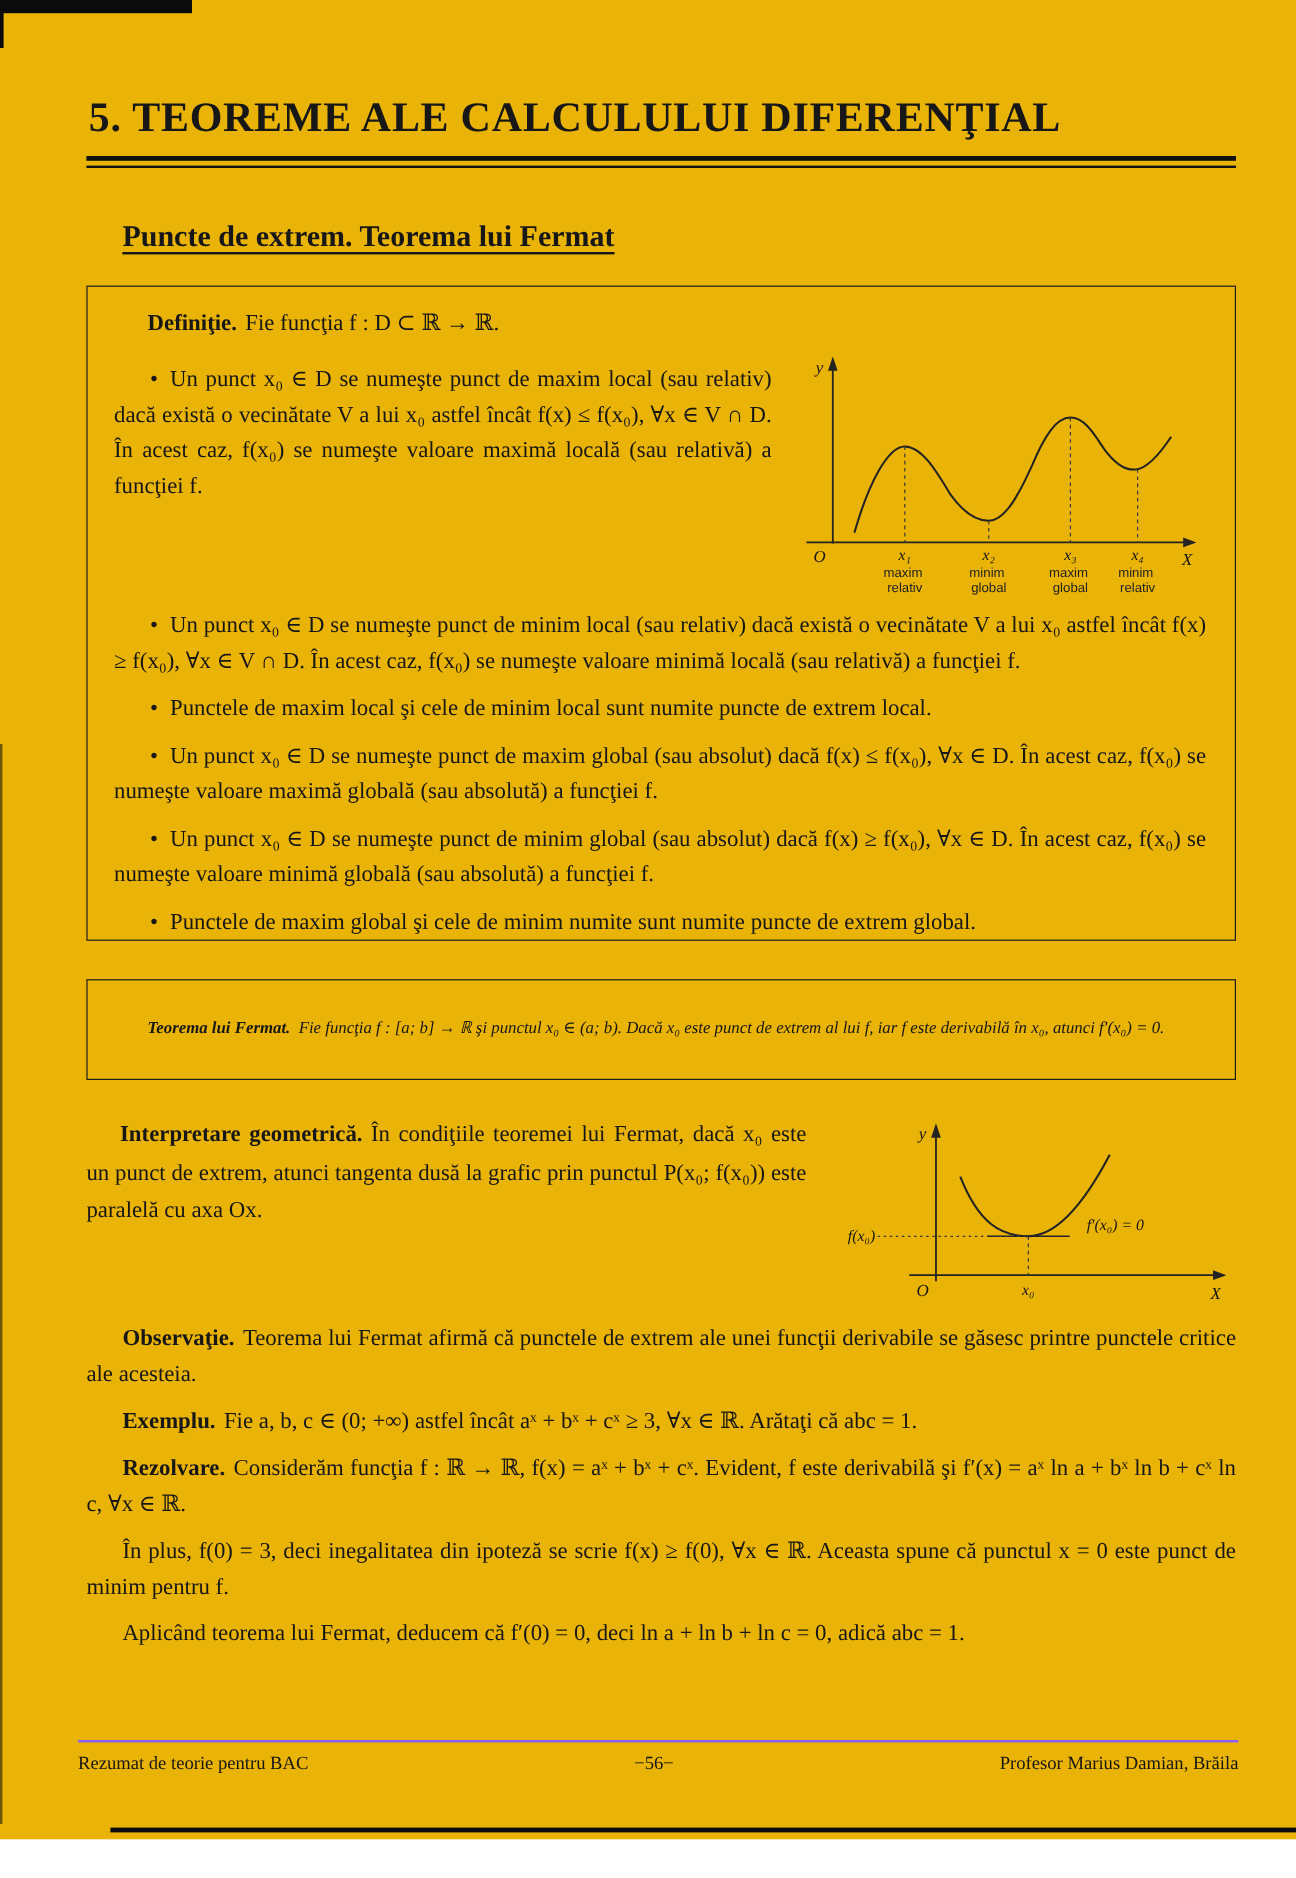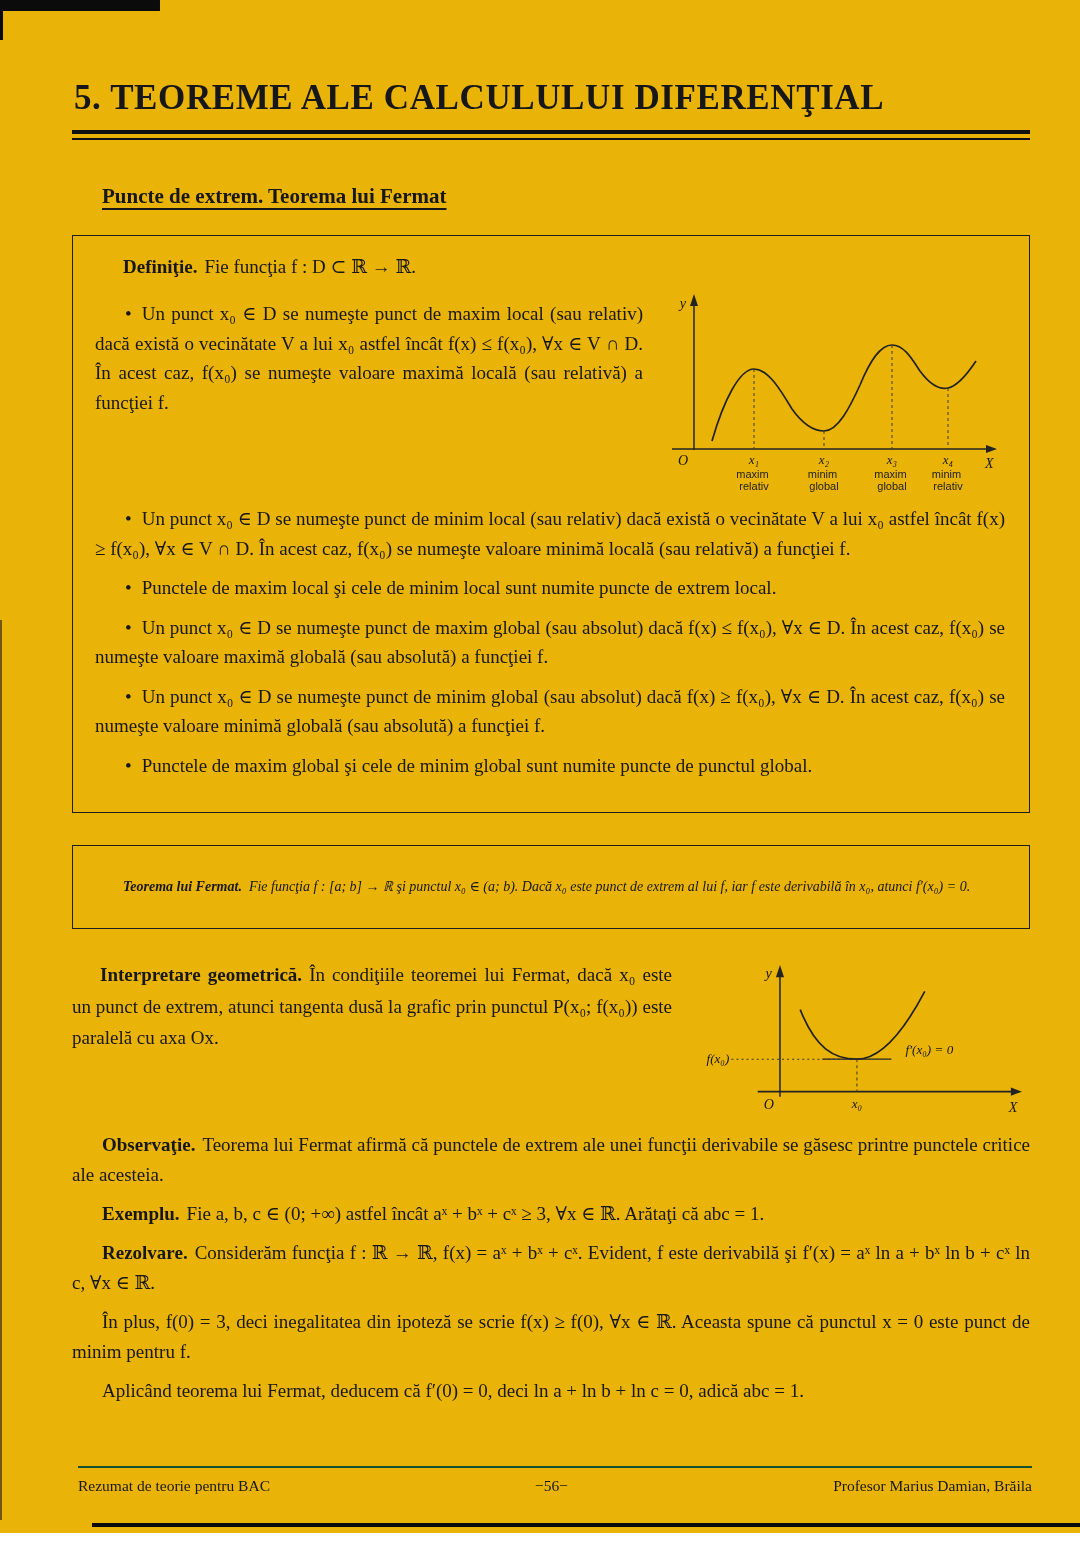--- a/index.html
+++ b/index.html
@@ -8,25 +8,25 @@
     background:#eab308; color:#171717;
     font-family:"Liberation Serif","DejaVu Serif",serif;
   }
   .artifact { position:absolute; background:#0b0b0b; }
   .content { position:absolute; left:72px; right:50px; top:78px; }
 
   .title { font-size:35px; font-weight:bold; letter-spacing:0.6px; margin:0 0 12px 2px; }
   .double-rule { height:4px; border-top:4px solid #121212; border-bottom:2px solid #121212; }
 
   .section-heading {
-    display:inline-block; margin:44px 0 0 30px; font-size:21px; font-weight:bold;
+    display:inline-block; margin:44px 0 0 30px; font-size:25px; font-weight:bold;
     text-decoration:underline; text-underline-offset:5px; text-decoration-thickness:1.5px;
   }
 
-  .box { border:1.6px solid #1d1d1d; margin-top:26px; padding:16px 24px 32px 22px;
+  .box { border:1.6px solid #1d1d1d; margin-top:26px; padding:16px 24px 0 22px;
          font-size:19px; line-height:1.55; text-align:justify; }
   .lead { font-weight:bold; margin-right:7px; }
   .def-intro { margin:0; text-indent:28px; }
 
   .row { display:flex; gap:10px; align-items:flex-start; margin-top:8px; }
   .col-text { flex:1 1 auto; }
   .col-graph { flex:0 0 352px; }
 
   .bullet-para { margin:10px 0 0 0; text-indent:30px; }
   .bullet { margin-right:10px; }
@@ -36,23 +36,23 @@
   .theorem-para { margin:0; text-indent:28px; }
 
   .interp-row { display:flex; gap:22px; margin-top:30px; align-items:flex-start; }
   .interp-text { flex:1 1 auto; font-size:19px; line-height:1.65; text-align:justify; text-indent:28px; margin:0; }
   .interp-graph { flex:0 0 336px; padding-top:2px; }
 
   .para { font-size:19px; line-height:1.58; text-align:justify; text-indent:30px; margin:9px 0 0 0; }
   .para.first-after { margin-top:16px; }
 
   .footer {
-    position:absolute; left:65px; right:48px; bottom:38px;
-    border-top:2px solid #14532d; padding-top:9px;
-    display:flex; justify-content:space-between; font-size:15.5px;margin-left:13px;
+    position:absolute; left:65px; right:48px; bottom:54px;
+    border-top:2px solid #8b5cf6; padding-top:9px;
+    display:flex; justify-content:space-between; font-size:15.5px;
   }
 
   
   svg { display:block; }
   .axis  { stroke:#232323; stroke-width:1.5; fill:none; }
   .arrow { fill:#232323; stroke:none; }
   .curve { stroke:#232323; stroke-width:1.7; fill:none; }
   .dash  { stroke:#3a3a3a; stroke-width:1; stroke-dasharray:3 3; fill:none; }
   .dots  { stroke:#3a3a3a; stroke-width:1; stroke-dasharray:2 3; fill:none; }
   .tang  { stroke:#232323; stroke-width:1.2; fill:none; }
@@ -139,21 +139,21 @@
       <p class="bullet-para">
         <span class="bullet">•</span><span>Punctele de maxim local şi cele de minim local sunt numite puncte de extrem local.</span>
       </p>
       <p class="bullet-para">
         <span class="bullet">•</span><span>Un punct x₀ ∈ D se numeşte punct de maxim global (sau absolut) dacă f(x) ≤ f(x₀), ∀x ∈ D. În acest caz, f(x₀) se numeşte valoare maximă globală (sau absolută) a funcţiei f.</span>
       </p>
       <p class="bullet-para">
         <span class="bullet">•</span><span>Un punct x₀ ∈ D se numeşte punct de minim global (sau absolut) dacă f(x) ≥ f(x₀), ∀x ∈ D. În acest caz, f(x₀) se numeşte valoare minimă globală (sau absolută) a funcţiei f.</span>
       </p>
       <p class="bullet-para">
-        <span class="bullet">•</span><span>Punctele de maxim global şi cele de minim global sunt numite puncte de punctul global.</span>
+        <span class="bullet">•</span><span>Punctele de maxim global şi cele de minim numite sunt numite puncte de extrem global.</span>
       </p>
     </div>
 
     <div class="theorem-box">
       <p class="theorem-para">
         <b class="lead">Teorema lui Fermat.</b><span>Fie funcţia f : [a; b] → ℝ şi punctul x₀ ∈ (a; b). Dacă x₀ este punct de extrem al lui f, iar f este derivabilă în x₀, atunci f′(x₀) = 0.</span>
       </p>
     </div>
 
     <div class="interp-row">

